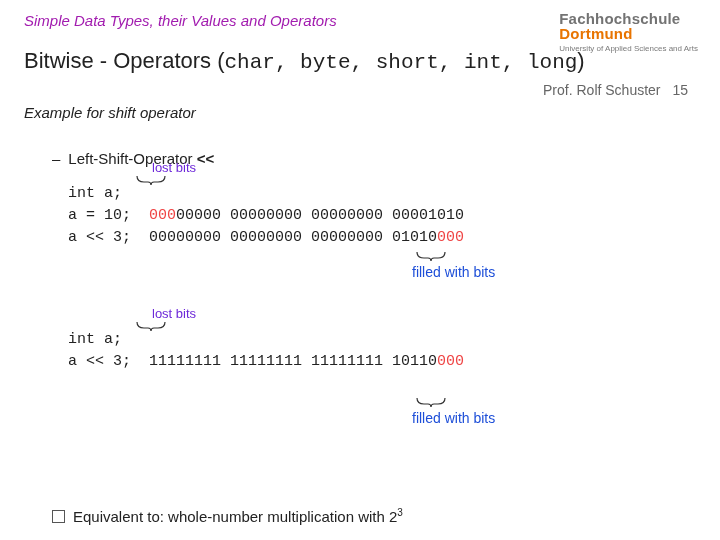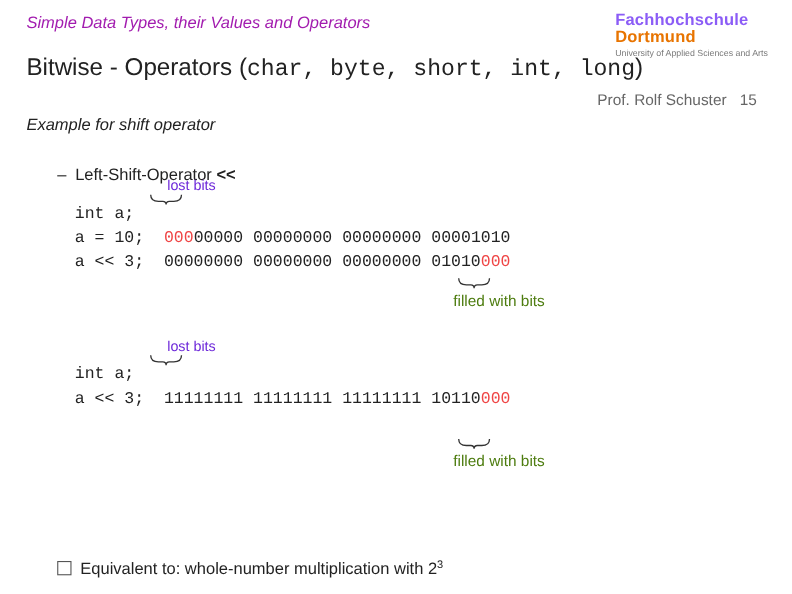--- a/index.html
+++ b/index.html
@@ -31,21 +31,21 @@
     line-height: 1.25;
   }
   .title .mono { font-family: "Courier New", monospace; font-size: 21px; }
   .brand {
     position: absolute;
     right: 22px;
     top: 10px;
     text-align: left;
     font-family: Arial, sans-serif;
   }
-  .brand-line1 { color: #8b5cf6; font-weight: 700; font-size: 15px; letter-spacing: 0.2px; }
+  .brand-line1 { color: #737373; font-weight: 700; font-size: 15px; letter-spacing: 0.2px; }
   .brand-line2 { color: #e87400; font-weight: 700; font-size: 15px; letter-spacing: 0.2px; margin-top: -2px; }
   .brand-sub  { color: #7a7a7a; font-size: 8px; margin-top: 2px; text-align: right; }
   .author {
     position: absolute;
     right: 32px;
     top: 82px;
     font-size: 14px;
     color: #666;
   }
   .pagenum { margin-left: 8px; }
@@ -74,21 +74,21 @@
   }
   .brace-lost {
     position: absolute;
     font-family: Arial;
     letter-spacing: -1px;
   }
   .annot-fill {
     position: absolute;
     font-family: Arial, sans-serif;
     font-size: 14px;
-    color: #4d7c0f;
+    color: #1d4ed8;
   }
   .equivline {
     margin-top: 70px;
     margin-left: 28px;
     font-size: 15px;
   }
   .equivline .sq { display:inline-block; width:11px; height:11px; border:1px solid #555; margin-right:8px; vertical-align:-1px;}
   sup { font-size: 10px; vertical-align: super; }
 </style>
 </head>

